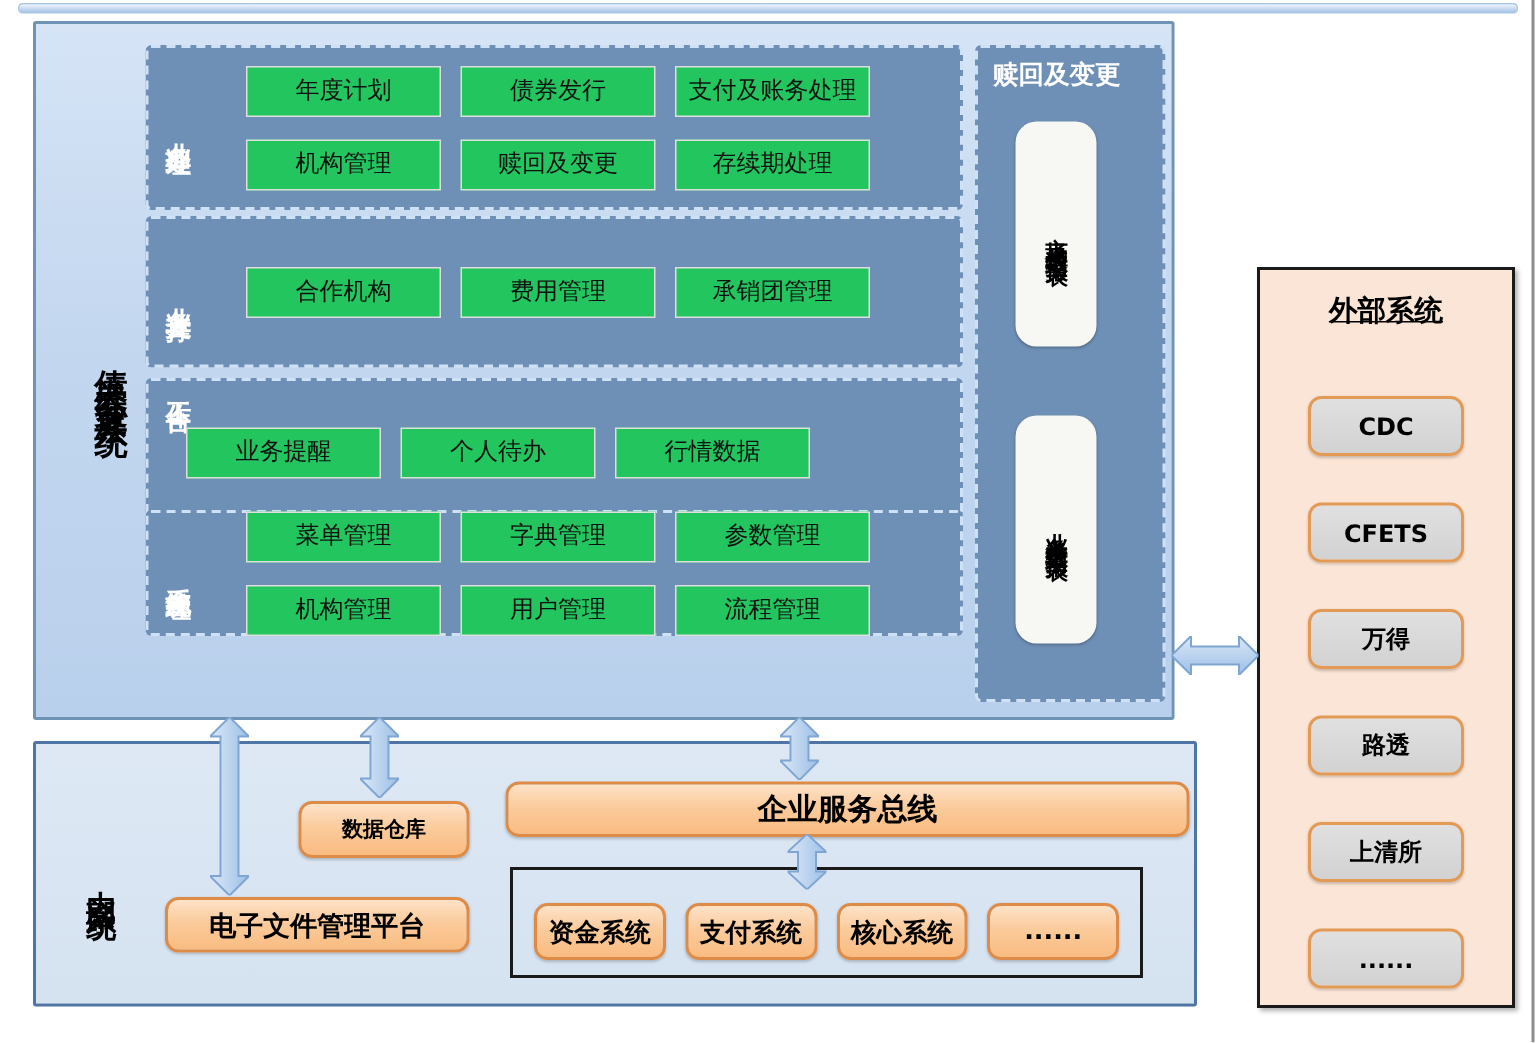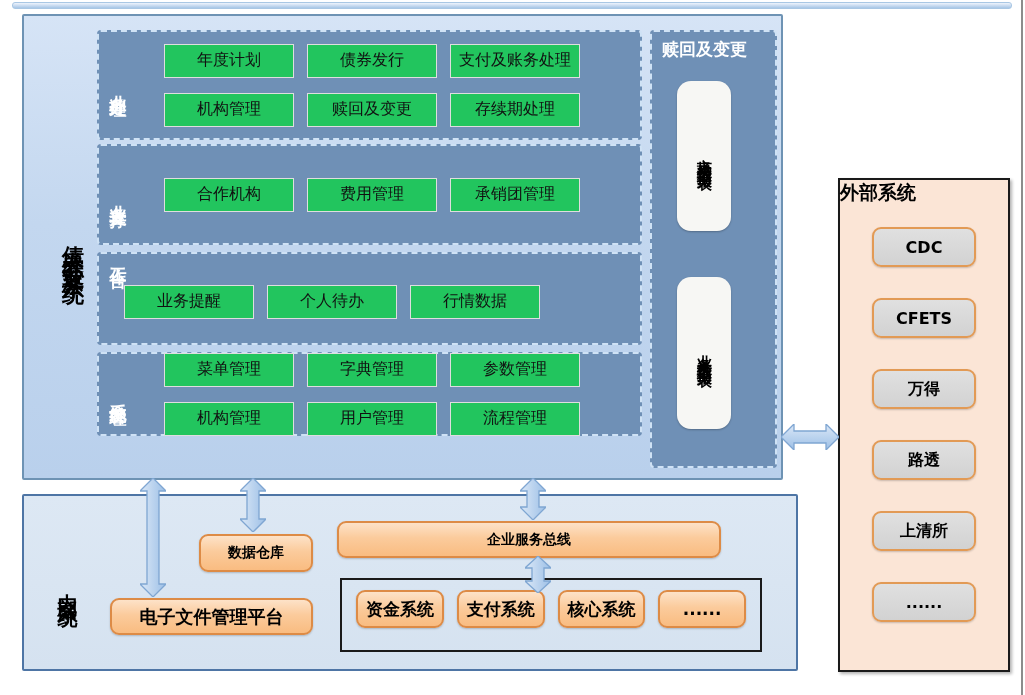--- a/index.html
+++ b/index.html
@@ -50,33 +50,33 @@
   #internal-panel { left:22px; top:494px; width:776px; height:177px;
     background:linear-gradient(180deg,#dde8f4 0%,#d5e2f0 100%);
     border:2px solid #4e75a5; border-radius:2px; }
   #internal-title { left:24px; top:40px; width:34px; height:100px;
     font-size:20px; letter-spacing:4px; }
   .orange-box { background:linear-gradient(180deg,#fde2c8 0%,#fbcb9c 45%,#f9bc81 100%);
     border:2px solid #dd8b46; border-radius:9px; display:flex; align-items:center;
     justify-content:center; font-weight:bold; color:#000; white-space:nowrap;
     box-shadow:0 1px 2px rgba(0,0,0,.2); }
   #dw-box   { left:175px; top:38px;  width:114px; height:38px; font-size:14px; }
-  #esb-box  { left:313px; top:25px;  width:384px; height:37px; font-size:14px; }
+  #esb-box  { left:313px; top:25px;  width:456px; height:37px; font-size:20px; }
   #efile-box{ left:86px;  top:102px; width:203px; height:37px; font-size:18px; }
   #core-group { left:316px; top:82px; width:422px; height:74px;
-    border:2px solid #1a1a1a; display:flex; gap:13px; padding:10px 14px 0; }
+    border:2px solid #1a1a1a; display:flex; gap:13px; padding:22px 14px 0; }
   .subsystem-box { flex:1; height:38px; font-size:17px; }
 
   
   #external-panel { left:838px; top:178px; width:172px; height:494px;
     background:#fbe5d6; border:2px solid #1a1a1a;
     box-shadow:2px 2px 3px rgba(0,0,0,.3); }
-  #external-title { text-align:left; font-size:19px;
-    font-weight:bold; color:#000; }
-  #external-list { margin-top:21px; display:flex; flex-direction:column;
+  #external-title { margin-top:14px; text-align:center; font-size:19px;
+    font-weight:bold; color:#000;text-decoration:underline; }
+  #external-list { margin-top:44px; display:flex; flex-direction:column;
     align-items:center; gap:31px; }
   .gray-box { width:104px; height:40px; background:linear-gradient(180deg,#e0e0e0,#d2d2d2);
     border:2px solid #e29a55; border-radius:9px; display:flex; align-items:center;
     justify-content:center; font-size:16px; font-weight:bold; color:#000;
     box-shadow:0 1px 2px rgba(0,0,0,.2); }
 
   .arrow svg { display:block; }
 </style>
 </head>
 <body>
@@ -118,21 +118,21 @@
       <div class="section-label">
         <span>工作台</span>
       </div>
       <div class="module-grid">
         <div class="module-box">业务提醒</div>
         <div class="module-box">个人待办</div>
         <div class="module-box">行情数据</div>
       </div>
     </div>
 
-    <div class="section abs" style="top:336px; height:84px;">
+    <div class="section abs" style="top:324px; height:84px;">
       <div class="section-label">
         <span>系统管理</span>
       </div>
       <div class="module-grid">
         <div class="module-box">菜单管理</div>
         <div class="module-box">字典管理</div>
         <div class="module-box">参数管理</div>
         <div class="module-box">机构管理</div>
         <div class="module-box">用户管理</div>
         <div class="module-box">流程管理</div>

